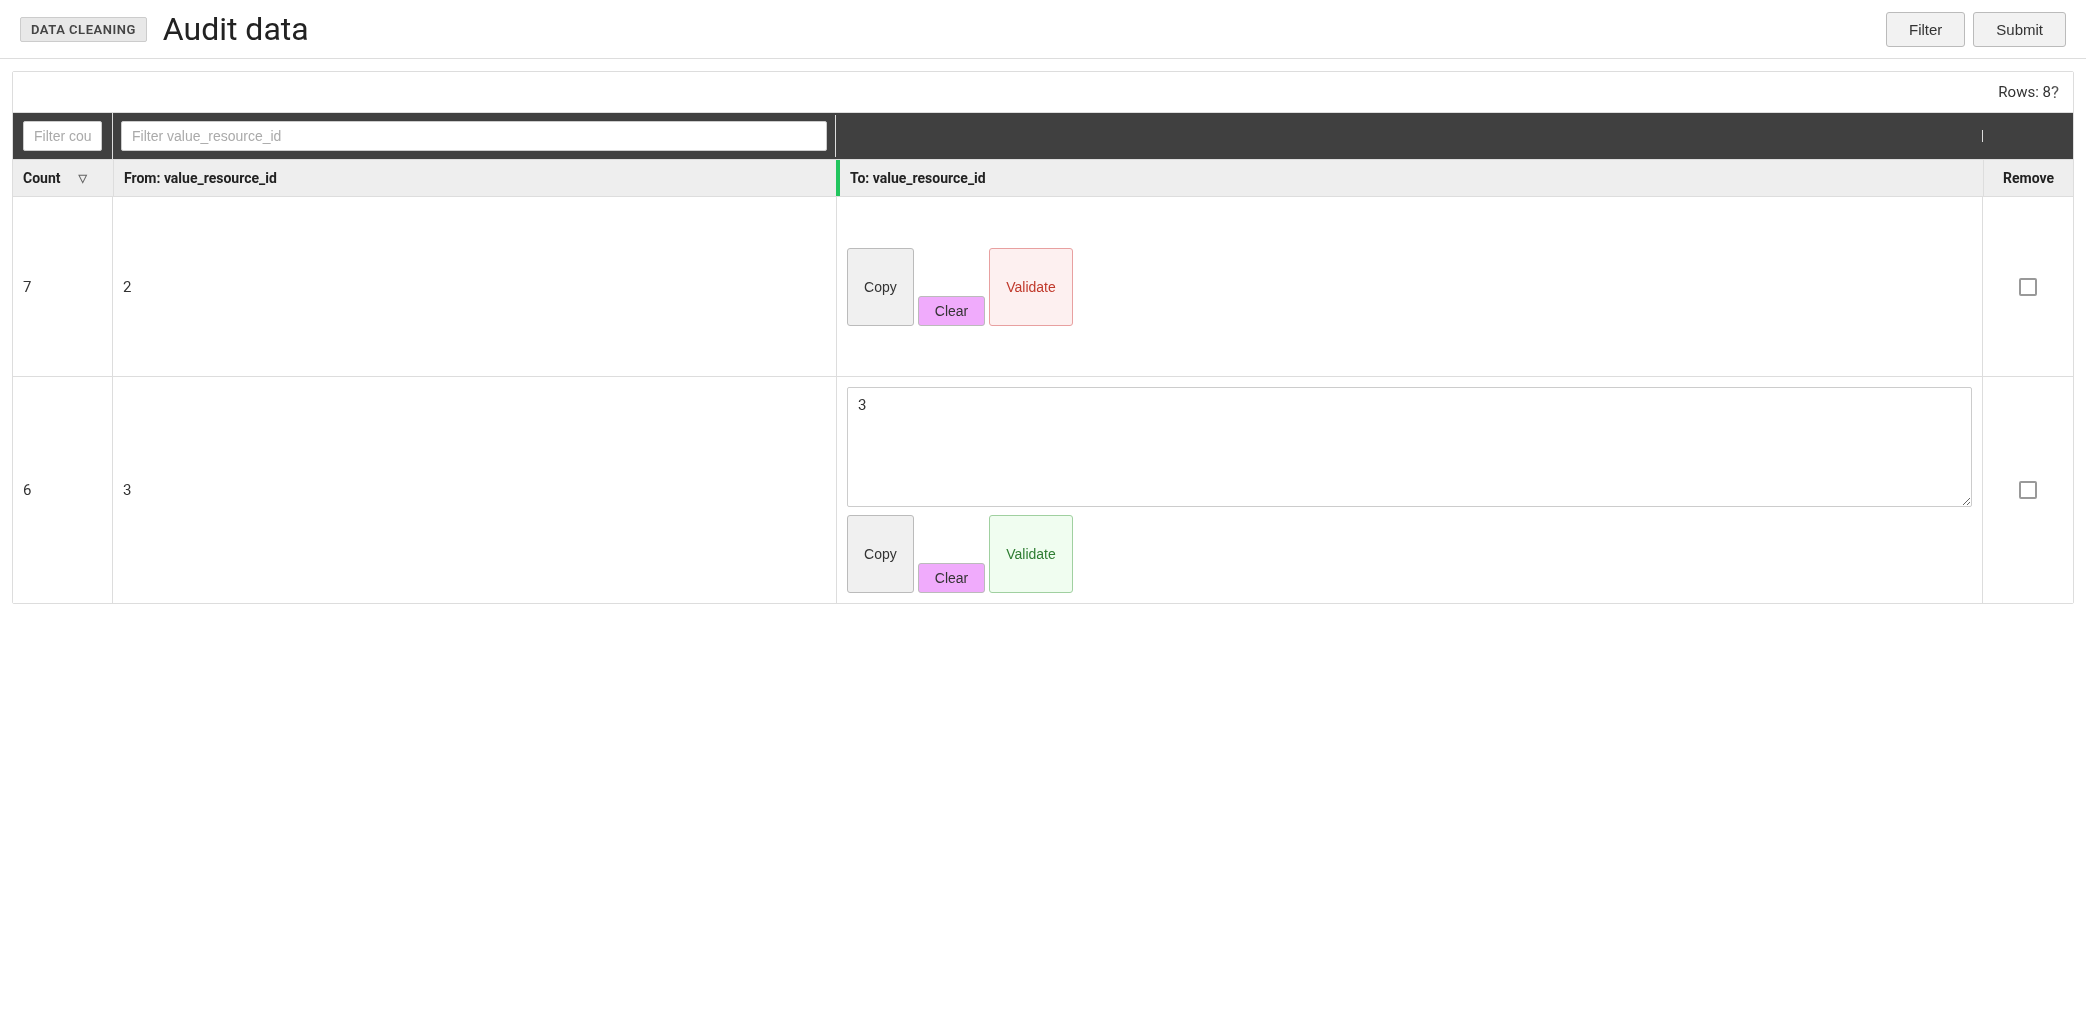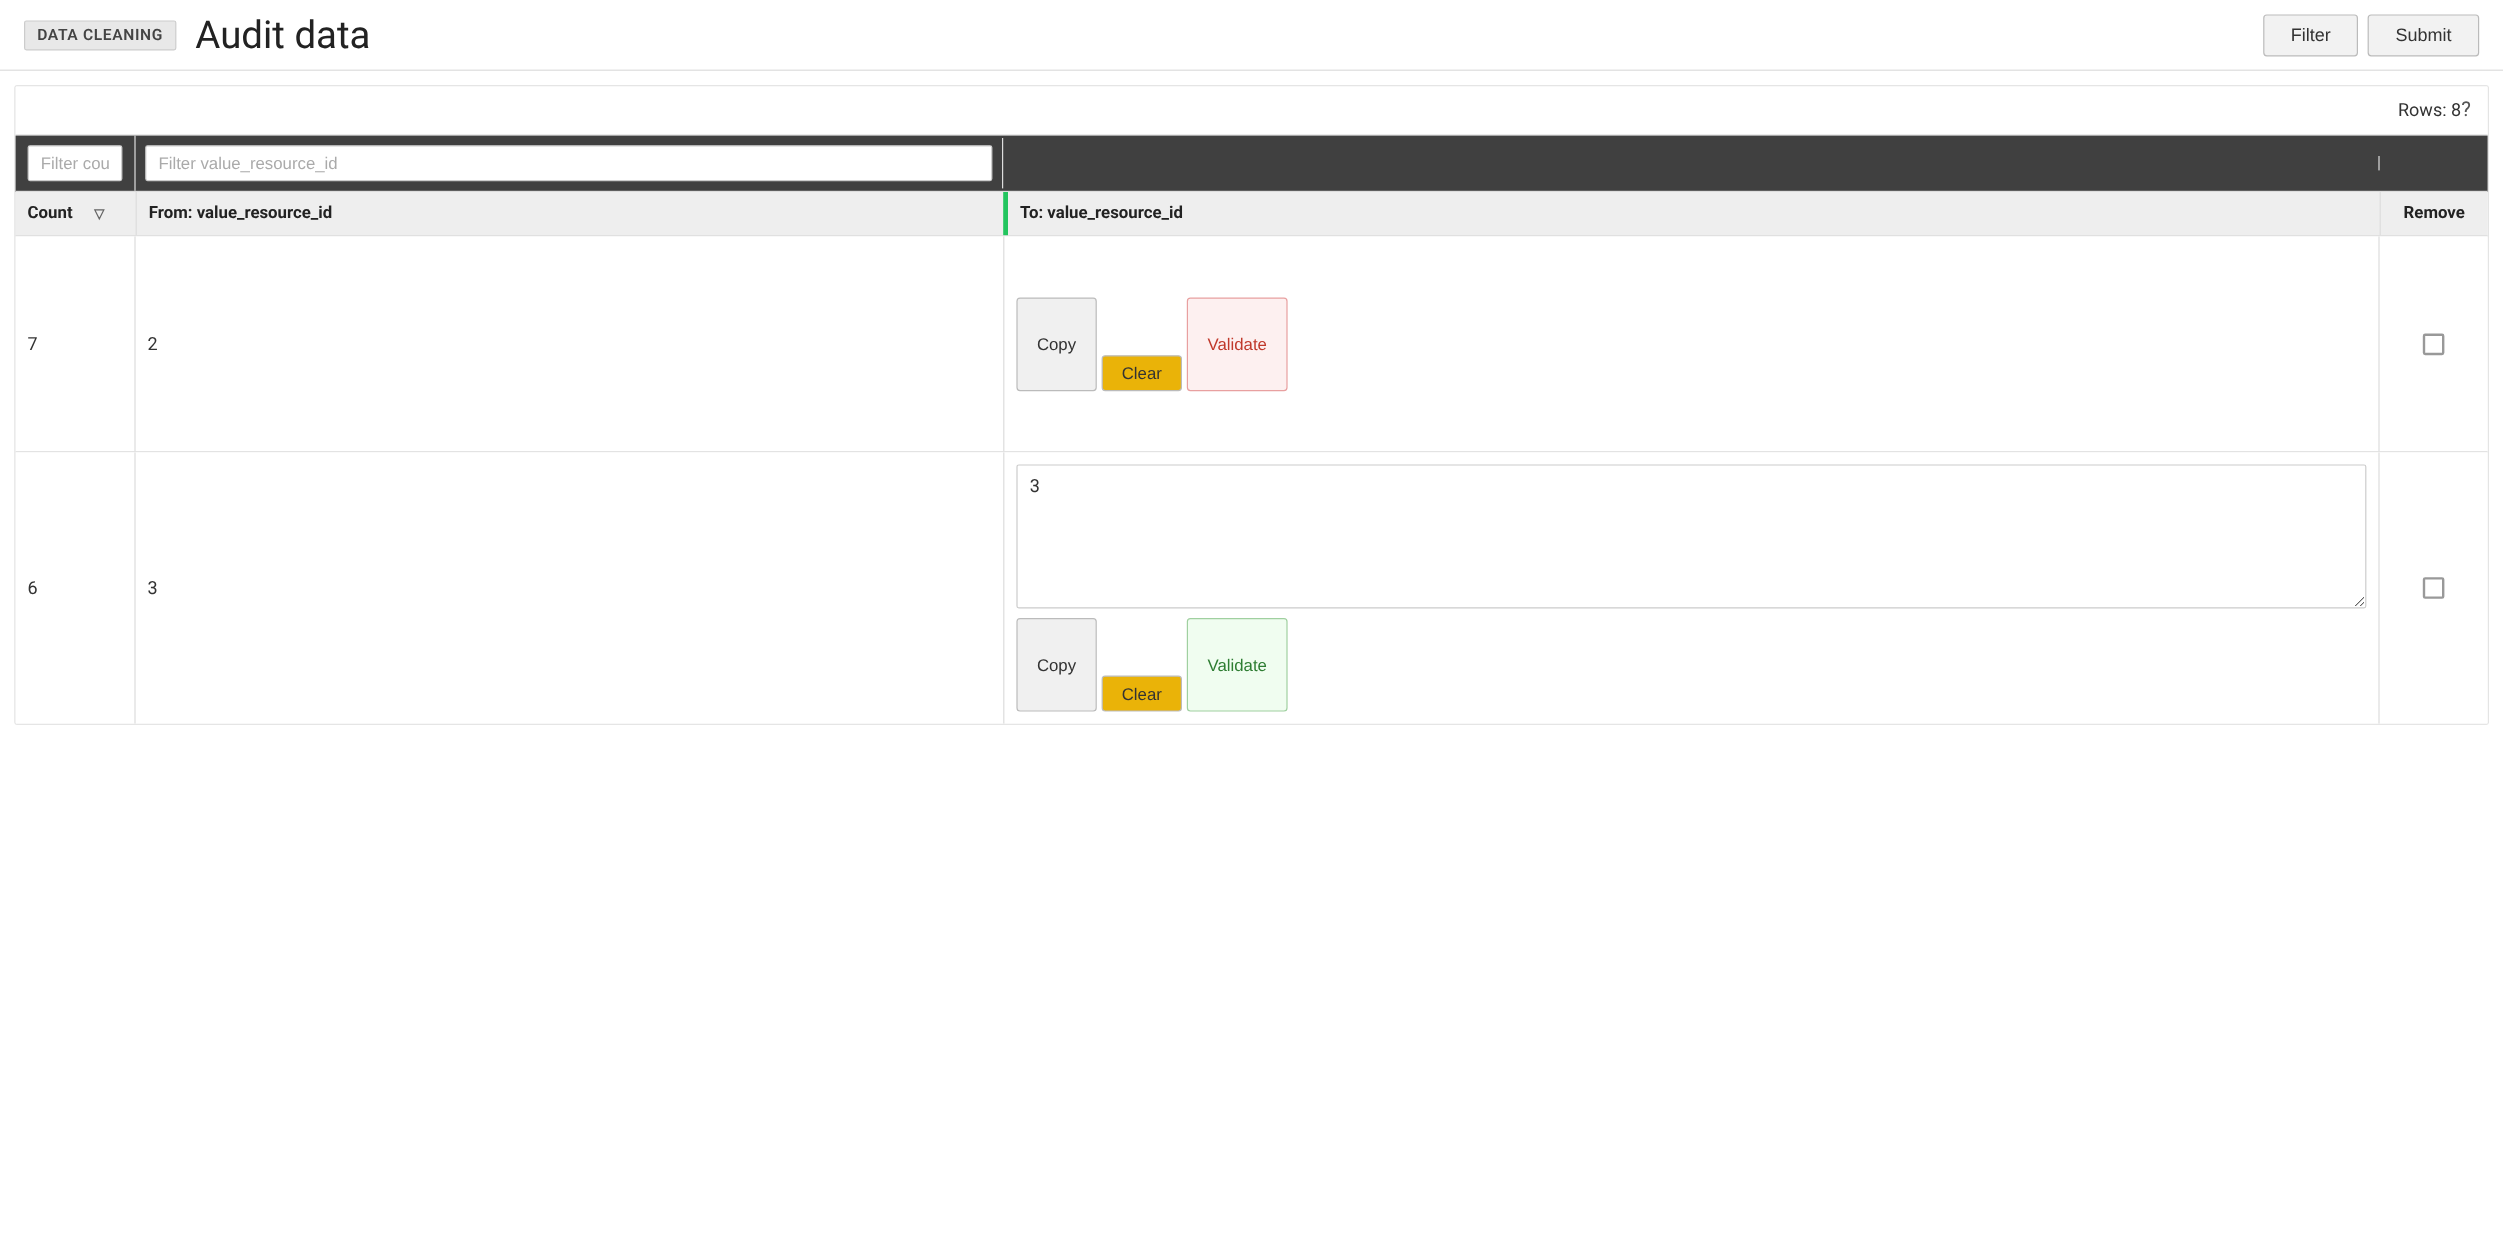--- a/index.html
+++ b/index.html
@@ -236,21 +236,21 @@
       background: #f0f0f0;
       border-radius: 3px;
       cursor: pointer;
       color: #333;
     }
 
     .btn-clear {
       padding: 6px 16px;
       font-size: 14px;
       border: 1px solid #bbb;
-      background: #eab308;
+      background: #f0abfc;
       border-radius: 3px;
       cursor: pointer;
       color: #333;
       margin-top: 48px;
     }
 
     .btn-validate-red {
       padding: 6px 16px;
       font-size: 14px;
       border: 1px solid #e8a0a0;

